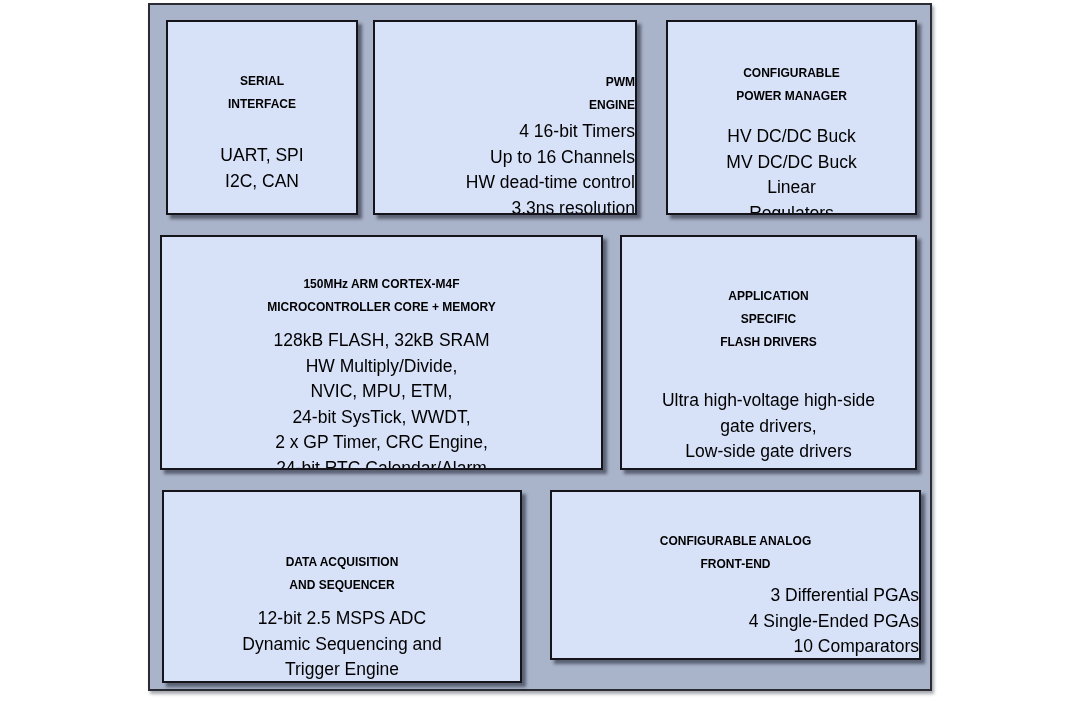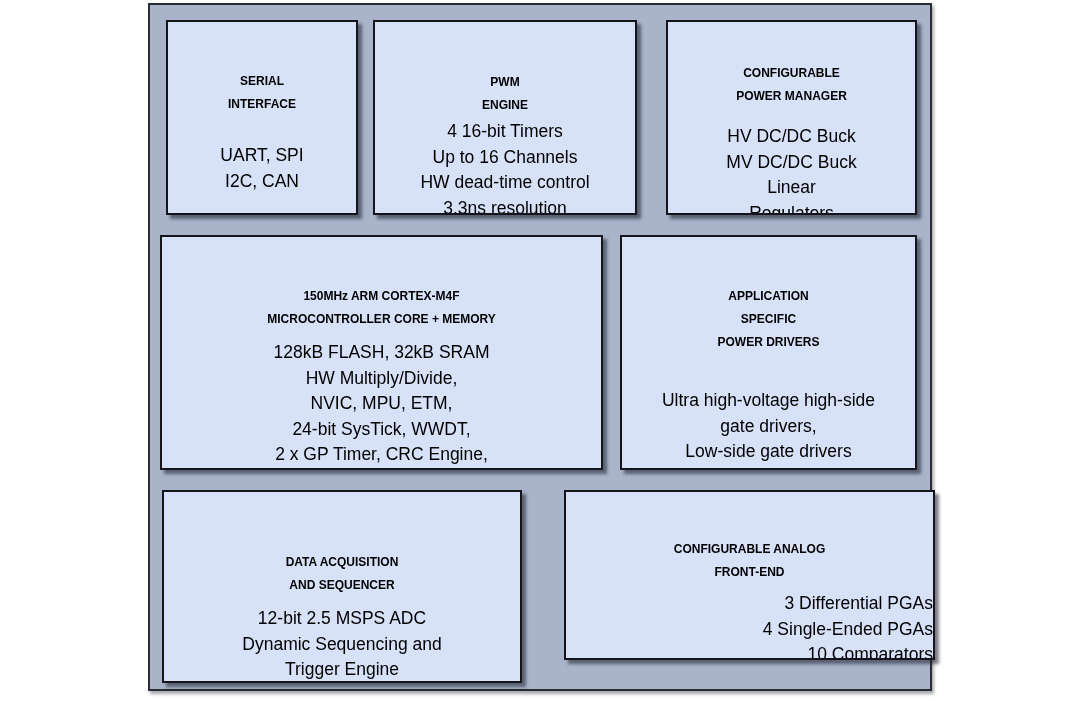--- a/index.html
+++ b/index.html
@@ -45,35 +45,35 @@
   }
   .block .body {
     font-size: 17.5px;
     line-height: 25.5px;
     white-space: pre-line;
   }
 
   
   .b-serial  { left: 16px;  top: 15px;  width: 192px; height: 195px; padding-top: 12px; }
   .b-serial .body { margin-top: 27px; }
-  .b-pwm     { left: 223px; top: 15px;  width: 264px; height: 195px; padding-top: 13px; }
+  .b-pwm     { left: 223px; top: 15px;  width: 264px; height: 195px; padding-top: 13px; text-align: right; }
   .b-pwm .body { margin-top: 2px; }
   .b-cpm     { left: 516px; top: 15px;  width: 251px; height: 195px; padding-top: 4px; }
   .b-cpm .body { margin-top: 16px; }
 
   
-  .b-mcu     { left: 10px;  top: 230px; width: 443px; height: 235px; padding-top: 12px; }
+  .b-mcu     { left: 10px;  top: 230px; width: 443px; height: 235px; }
   .b-mcu .body { margin-top: 9px; }
   .b-app     { left: 470px; top: 230px; width: 297px; height: 235px; padding-top: 12px; }
   .b-app .body { margin-top: 34px; }
 
   
   .b-daq     { left: 12px;  top: 485px; width: 360px; height: 193px; padding-top: 23px; }
   .b-daq .body { margin-top: 9px; }
-  .b-cafe    { left: 414px; top: 485px; width: 371px; height: 170px; padding-top: 10px; }
+  .b-cafe    { left: 400px; top: 485px; width: 371px; height: 170px; padding-top: 2px; }
   .b-cafe .body { margin-top: 7px; text-align: right; }
 </style>
 </head>
 <body>
 
 <div class="page">
   <div class="chip">
 
     <div class="block b-serial">
       <div class="title">SERIAL
@@ -108,21 +108,21 @@
 HW Multiply/Divide,
 NVIC, MPU, ETM,
 24-bit SysTick, WWDT,
 2 x GP Timer, CRC Engine,
 24-bit RTC Calendar/Alarm</div>
     </div>
 
     <div class="block b-app">
       <div class="title">APPLICATION
 SPECIFIC
-POWER DRIVERS</div>
+FLASH DRIVERS</div>
       <div class="body">Ultra high-voltage high-side
 gate drivers,
 Low-side gate drivers</div>
     </div>
 
     <div class="block b-daq">
       <div class="title">DATA ACQUISITION
 AND SEQUENCER</div>
       <div class="body">12-bit 2.5 MSPS ADC
 Dynamic Sequencing and

